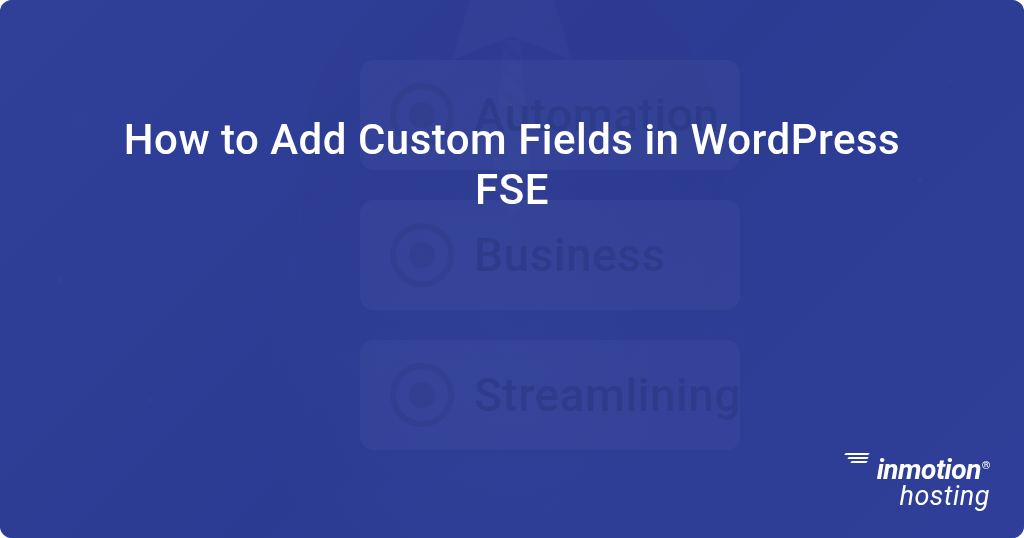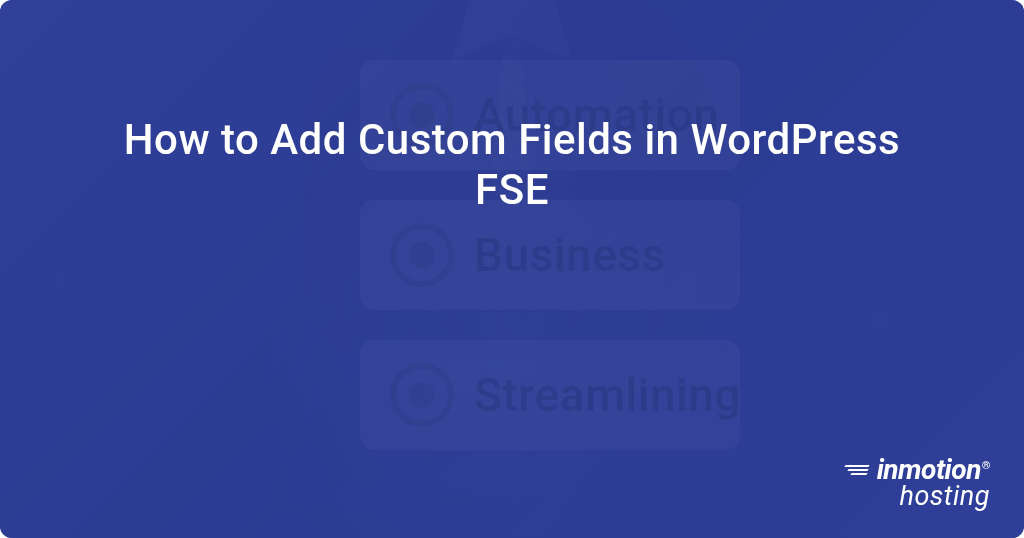--- a/index.html
+++ b/index.html
@@ -162,21 +162,21 @@
       bottom: 26px;
       right: 34px;
       display: flex;
       flex-direction: column;
       align-items: flex-end;
       color: white;
     }
     
     .logo-top {
       display: flex;
-      align-items: center;
+      align-items: flex-start;
       gap: 4px;
     }
     
     .swoosh-stack {
       display: flex;
       flex-direction: column;
       gap: 2px;
       margin-right: 4px;
     }
     .swoosh-stack div {

